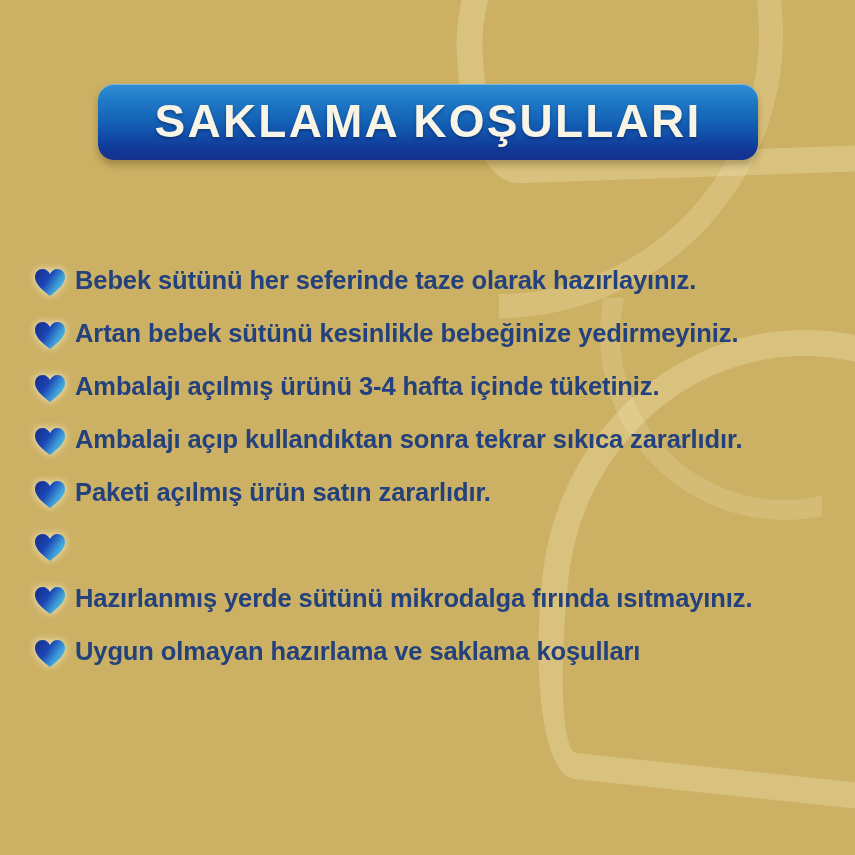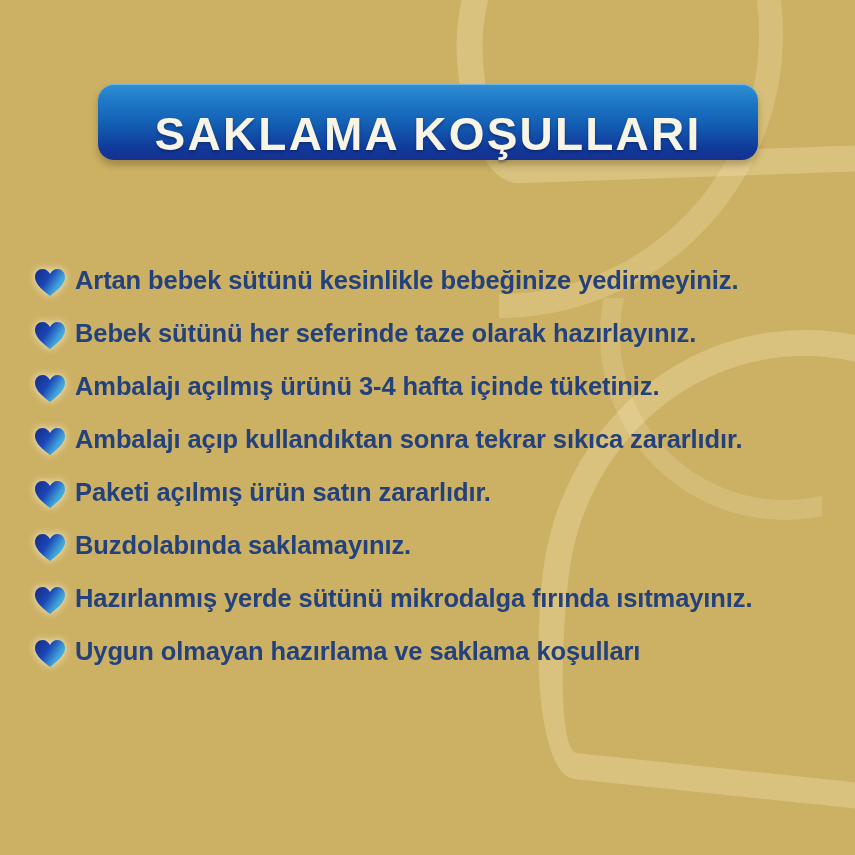--- a/index.html
+++ b/index.html
@@ -86,21 +86,21 @@
     border-radius: 16px;
     background: linear-gradient(to bottom,
         #2f8fd4 0%,
         #1f79c6 22%,
         #135fb4 52%,
         #11399a 85%,
         #16308d 100%);
     box-shadow: 0 5px 7px rgba(80, 62, 20, 0.35),
                 inset 0 1px 0 rgba(255, 255, 255, 0.35);
     display: flex;
-    align-items: flex-end;
+    align-items: center;
     justify-content: center;
   }
 
   .title-text {
     color: #f8f4e6;
     font-size: 46px;
     font-weight: 700;
     letter-spacing: 2.2px;
     line-height: 1;
     white-space: nowrap;
@@ -166,31 +166,20 @@
 
   <div class="title-banner">
     <div class="title-text">SAKLAMA KOŞULLARI</div>
   </div>
 
   <div class="conditions-list">
 
     <div class="condition-item">
       <span class="heart-bullet">
         <svg viewBox="0 0 64 58" xmlns="http://www.w3.org/2000/svg">
-          <path d="M32 56 C10 40 2 28 2 18 C2 8 9 2 17 2 C24 2 29 6 32 12 C35 6 40 2 47 2 C55 2 62 8 62 18 C62 28 54 40 32 56 Z" fill="url(#hg1)"></path>
-        </svg>
-      </span>
-      <span class="condition-text">
-        <span>Artan bebek sütünü kesinlikle bebeğinize yedirmeyiniz.</span>
-      </span>
-    </div>
-
-    <div class="condition-item">
-      <span class="heart-bullet">
-        <svg viewBox="0 0 64 58" xmlns="http://www.w3.org/2000/svg">
           <defs>
             <linearGradient id="hg1" x1="0%" y1="20%" x2="100%" y2="80%">
               <stop offset="0%" stop-color="#17308f"></stop>
               <stop offset="38%" stop-color="#1b46b5"></stop>
               <stop offset="72%" stop-color="#3f9fd8"></stop>
               <stop offset="100%" stop-color="#57c8dd"></stop>
             </linearGradient>
           </defs>
           <path d="M32 56 C10 40 2 28 2 18 C2 8 9 2 17 2 C24 2 29 6 32 12 C35 6 40 2 47 2 C55 2 62 8 62 18 C62 28 54 40 32 56 Z" fill="url(#hg1)"></path>
         </svg>
@@ -200,20 +189,31 @@
       </span>
     </div>
 
     <div class="condition-item">
       <span class="heart-bullet">
         <svg viewBox="0 0 64 58" xmlns="http://www.w3.org/2000/svg">
           <path d="M32 56 C10 40 2 28 2 18 C2 8 9 2 17 2 C24 2 29 6 32 12 C35 6 40 2 47 2 C55 2 62 8 62 18 C62 28 54 40 32 56 Z" fill="url(#hg1)"></path>
         </svg>
       </span>
       <span class="condition-text">
+        <span>Artan bebek sütünü kesinlikle bebeğinize yedirmeyiniz.</span>
+      </span>
+    </div>
+
+    <div class="condition-item">
+      <span class="heart-bullet">
+        <svg viewBox="0 0 64 58" xmlns="http://www.w3.org/2000/svg">
+          <path d="M32 56 C10 40 2 28 2 18 C2 8 9 2 17 2 C24 2 29 6 32 12 C35 6 40 2 47 2 C55 2 62 8 62 18 C62 28 54 40 32 56 Z" fill="url(#hg1)"></path>
+        </svg>
+      </span>
+      <span class="condition-text">
         <span>Ambalajı açılmış ürünü 3-4 hafta içinde tüketiniz.</span>
       </span>
     </div>
 
 
     <div class="condition-item">
       <span class="heart-bullet">
         <svg viewBox="0 0 64 58" xmlns="http://www.w3.org/2000/svg">
           <path d="M32 56 C10 40 2 28 2 18 C2 8 9 2 17 2 C24 2 29 6 32 12 C35 6 40 2 47 2 C55 2 62 8 62 18 C62 28 54 40 32 56 Z" fill="url(#hg1)"></path>
         </svg>
@@ -232,23 +232,20 @@
       <span class="condition-text">
         <span>Paketi açılmış ürün satın zararlıdır.</span>
       </span>
     </div>
 
     <div class="condition-item">
       <span class="heart-bullet">
         <svg viewBox="0 0 64 58" xmlns="http://www.w3.org/2000/svg">
           <path d="M32 56 C10 40 2 28 2 18 C2 8 9 2 17 2 C24 2 29 6 32 12 C35 6 40 2 47 2 C55 2 62 8 62 18 C62 28 54 40 32 56 Z" fill="url(#hg1)"></path>
         </svg>
-      </span>
-      <span class="condition-text">
-        <span>Buzdolabında saklamayınız.</span>
       </span>
     </div>
 
     <div class="condition-item">
       <span class="heart-bullet">
         <svg viewBox="0 0 64 58" xmlns="http://www.w3.org/2000/svg">
           <path d="M32 56 C10 40 2 28 2 18 C2 8 9 2 17 2 C24 2 29 6 32 12 C35 6 40 2 47 2 C55 2 62 8 62 18 C62 28 54 40 32 56 Z" fill="url(#hg1)"></path>
         </svg>
       </span>
       <span class="condition-text">

